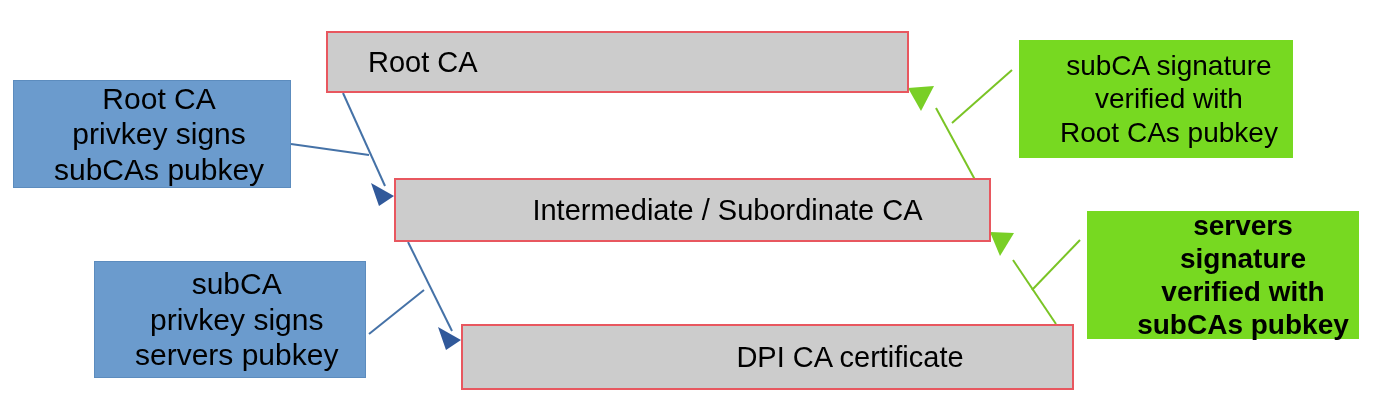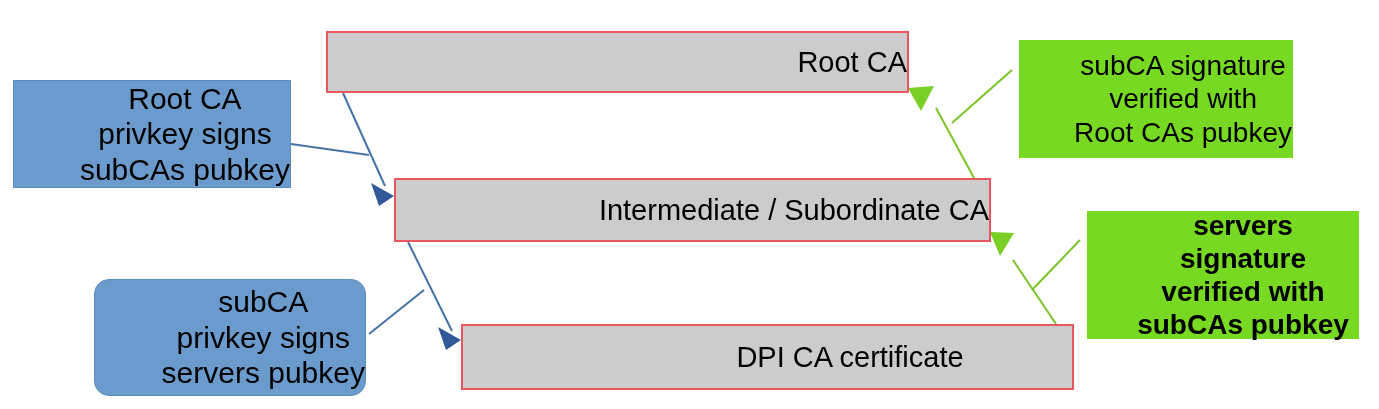--- a/index.html
+++ b/index.html
@@ -14,21 +14,21 @@
     height: 409px;
     background: #ffffff;
     overflow: hidden;
     font-family: "Liberation Sans", sans-serif;
   }
   .node {
     position: absolute;
     box-sizing: border-box;
     display: flex;
     align-items: center;
-    justify-content: flex-end;
+    justify-content: flex-start;
     text-align: center;
     color: #000000;
     line-height: 1.18;
     white-space: pre-line;
     z-index: 3;
     padding-left: 40px;
   }
   .node-gray {
     background: #cccccc;
     border: 2px solid #e8575f;
@@ -40,25 +40,25 @@
     font-size: 30px;
   }
   .node-green {
     background: #77d921;
     border: 1px solid #77d921;
     font-size: 28px;
   }
   
   #node-root-ca      { left: 326px; top: 31px;  width: 583px; height: 62px; }
   #node-intermediate { left: 394px; top: 178px; width: 597px; height: 64px;
-                       justify-content: flex-end; padding-left: 70px; }
+                       justify-content: center; padding-left: 70px; }
   #node-dpi          { left: 461px; top: 324px; width: 613px; height: 66px;
                        justify-content: center; padding-left: 165px; }
   #node-root-privkey { left: 13px;  top: 80px;  width: 278px; height: 108px; }
-  #node-subca-privkey{ left: 94px;  top: 279px; width: 272px; height: 117px; border-radius: 15px; }
+  #node-subca-privkey{ left: 94px;  top: 261px; width: 272px; height: 117px; }
   #node-subca-verify { left: 1019px; top: 40px; width: 274px; height: 118px; }
   #node-server-verify{ left: 1087px; top: 211px; width: 272px; height: 128px; font-weight: bold; }
 
   svg#connectors {
     position: absolute;
     left: 0;
     top: 0;
     width: 1379px;
     height: 409px;
     z-index: 1;

